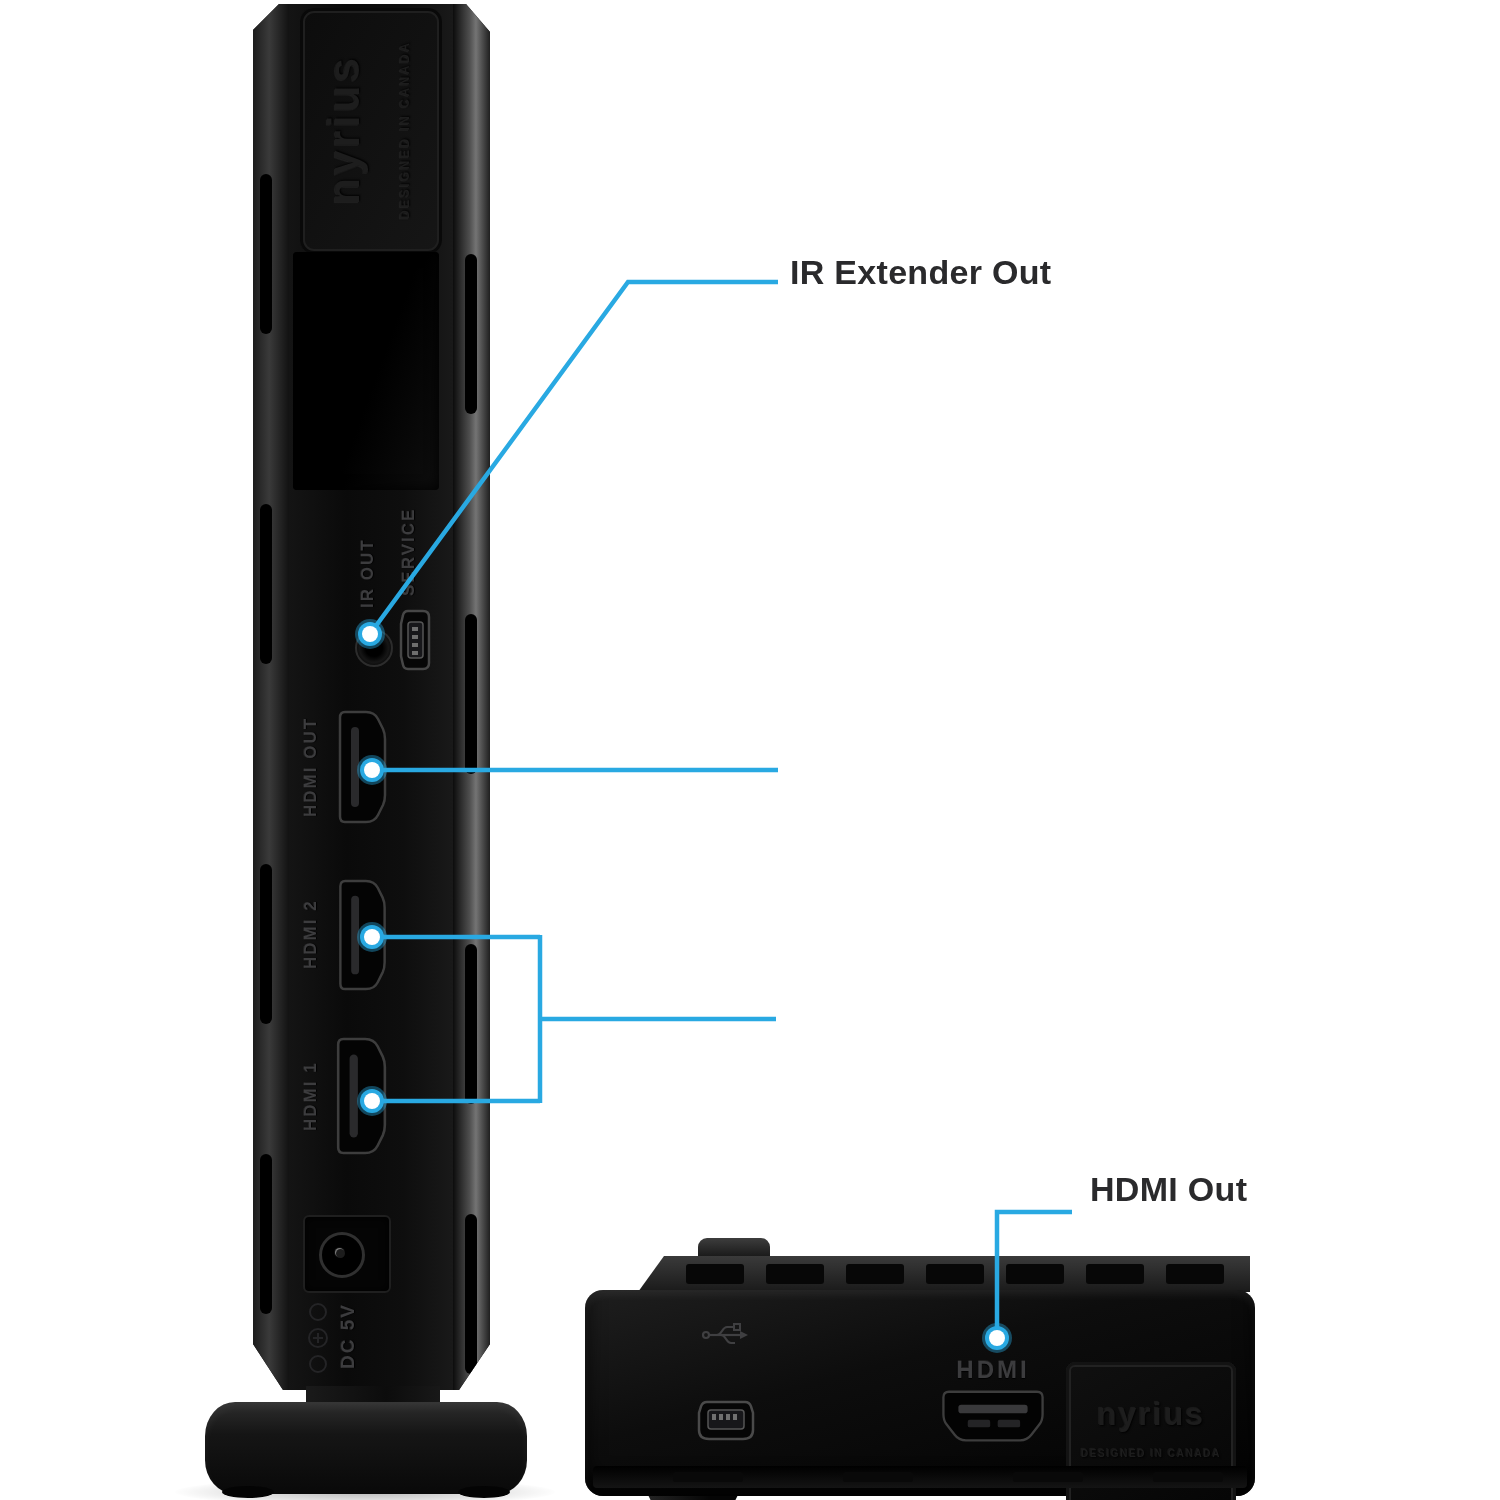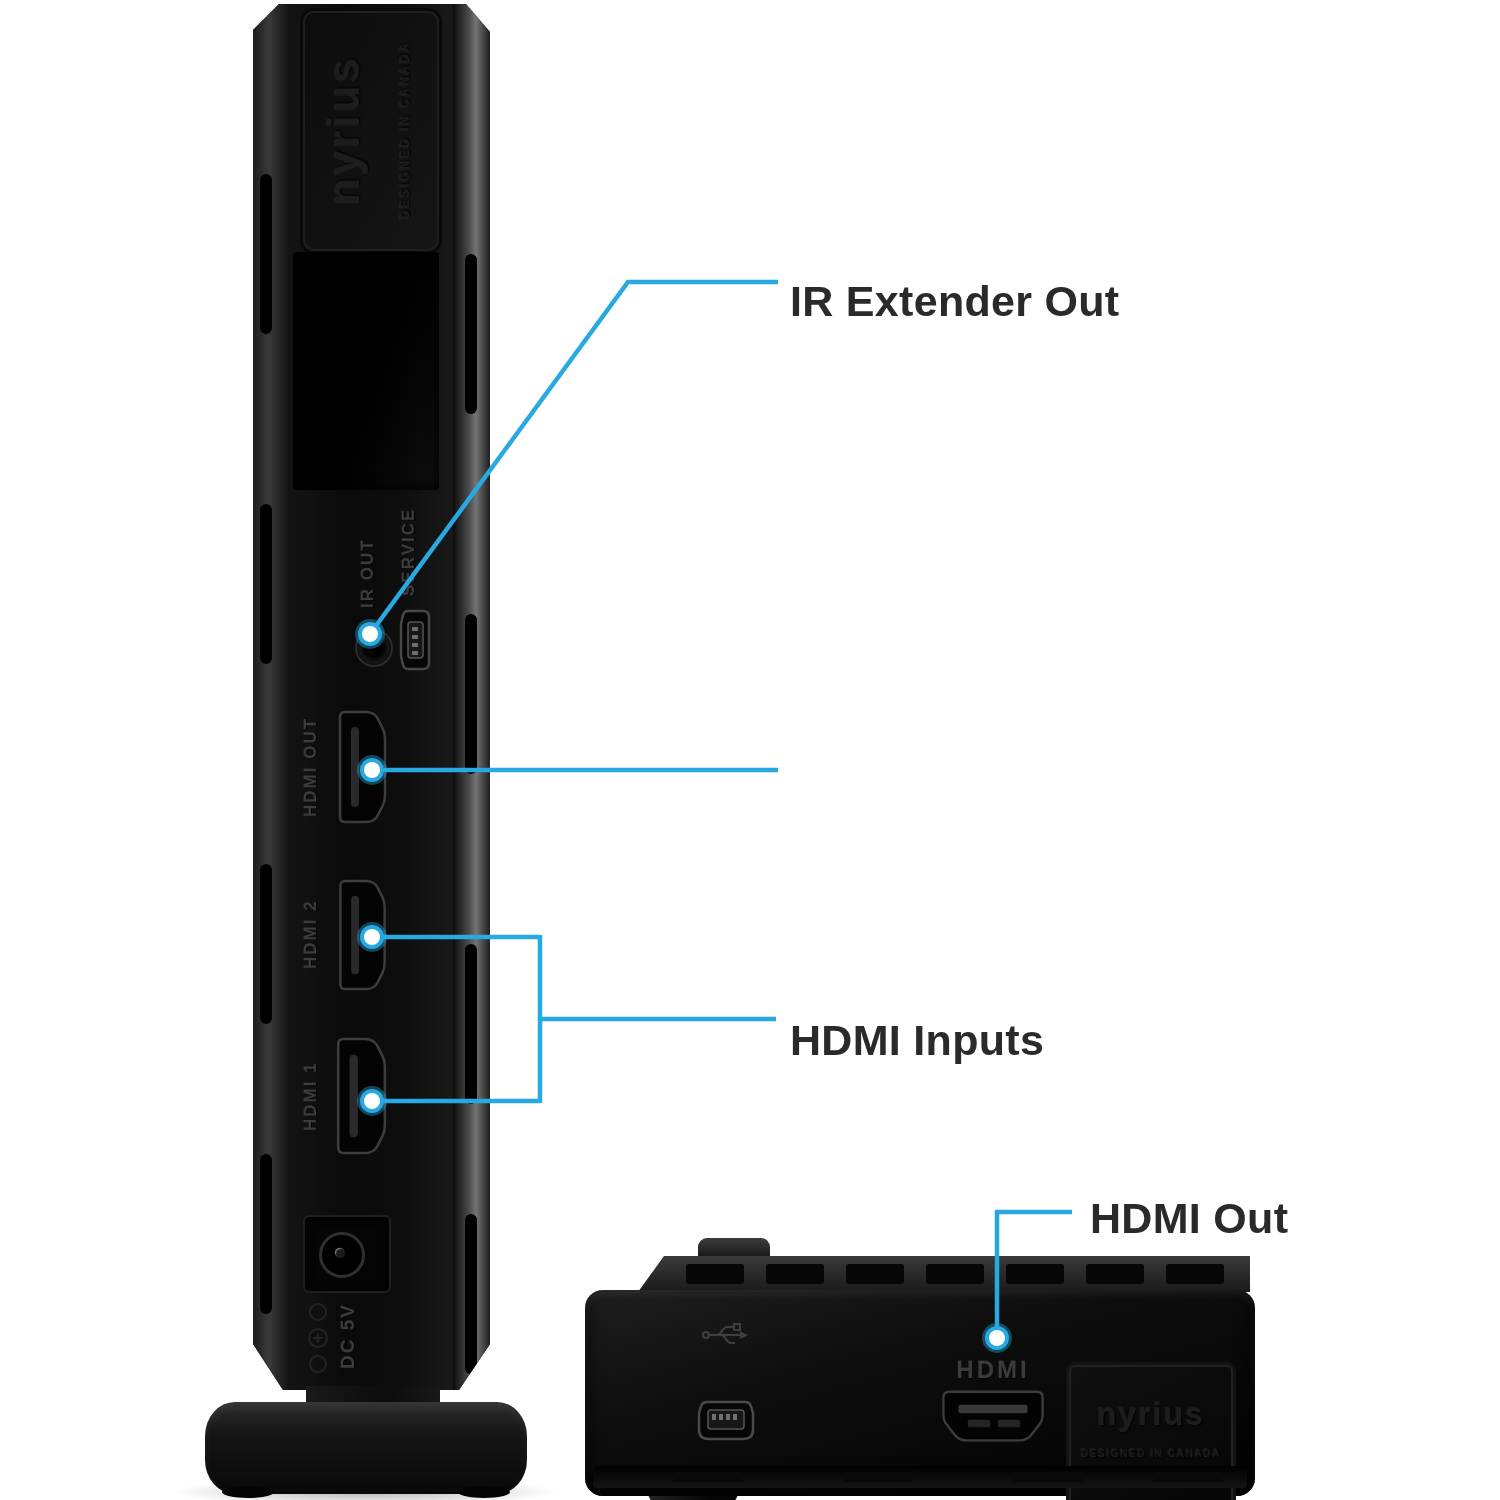--- a/index.html
+++ b/index.html
@@ -1,22 +1,22 @@
 <!DOCTYPE html>
 <html><head>
 <meta charset="utf-8">
 <style>
   html,body{margin:0;padding:0;background:#fff;}
   .stage{position:relative;width:1500px;height:1500px;background:#fff;overflow:hidden;
          font-family:"Liberation Sans",sans-serif;}
   .abs{position:absolute;}
 
   
-  .callout-label{position:absolute;font-weight:bold;font-size:43px;line-height:1.05;
-    color:#2a2a2c;letter-spacing:.3px;white-space:nowrap;margin-top:24px;}
+  .callout-label{position:absolute;font-weight:bold;font-size:34px;line-height:1.05;
+    color:#2a2a2c;letter-spacing:.3px;white-space:nowrap;}
 
   
   .tower{position:absolute;left:253px;top:4px;width:237px;height:1386px;
     clip-path:polygon(0 26px,26px 0,213px 0,237px 28px,237px 1340px,206px 1386px,30px 1386px,0 1340px);
     background:#0d0d0d;}
   .tower .bevel-l{position:absolute;left:0;top:0;bottom:0;width:36px;
     background:linear-gradient(90deg,#1c1c1c,#3a3a3a 45%,#121212);}
   .tower .face{position:absolute;left:36px;top:0;bottom:0;width:164px;
     background:linear-gradient(90deg,#141414 0%,#0a0a0a 35%,#0e0e0e 70%,#191919 100%);}
   .tower .bevel-r{position:absolute;right:0;top:0;bottom:0;width:37px;
@@ -253,15 +253,14 @@
       </g>
       <g>
         <circle cx="997" cy="1338" r="15" fill="#29A9E2" fill-opacity="0.4"></circle>
         <circle cx="997" cy="1338" r="12" fill="#29A9E2"></circle>
         <circle cx="997" cy="1338" r="8" fill="#ffffff"></circle>
       </g>
     </g>
   </svg>
 
   <div class="callout-label" style="left:790px;top:255px;">IR Extender Out</div>
-  <div class="callout-label" style="left:790px;top:994px;">HDMI Inputs</div>
   <div class="callout-label" style="left:1090px;top:1172px;">HDMI Out</div>
 </div>
 
 </body></html>

